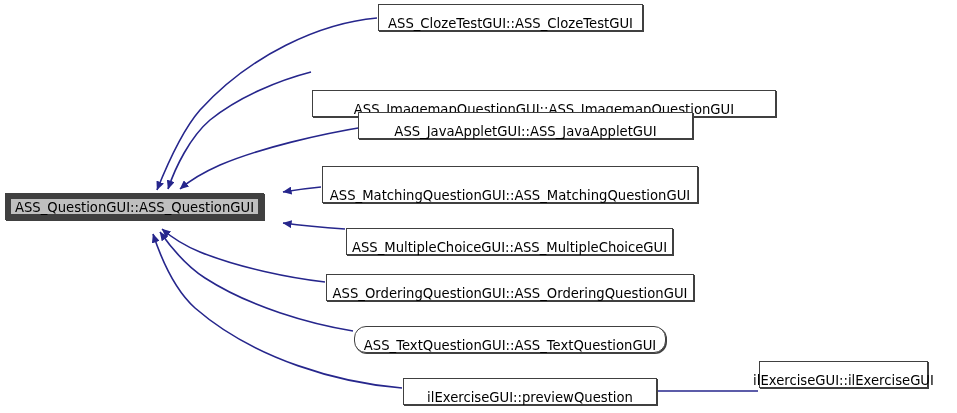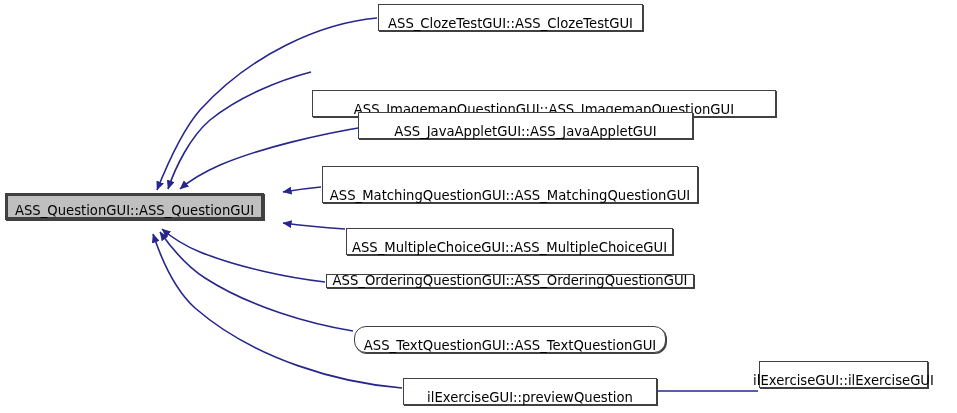--- a/index.html
+++ b/index.html
@@ -29,21 +29,21 @@
     display: flex;
     align-items: flex-end;
     justify-content: center;
     background: #ffffff;
     border: 1px solid #404040;
     box-shadow: 1px 1px 0 0 #404040;
     white-space: nowrap;
   }
   .node.focus {
     background: #bfbfbf;
-    border: 3px solid #404040;
+    border: 6px solid #404040;
   }
   .node .label {
     font-size: 13.2px;
     color: #000000;
     letter-spacing: 0px;
     line-height: 1;
     padding: 0 9px;
   }
 </style>
 </head>
@@ -88,21 +88,21 @@
   </div>
 
   <div class="node" style="left:322px; top:166px; width:376px; height:37px;">
     <span class="label">ASS_MatchingQuestionGUI::ASS_MatchingQuestionGUI</span>
   </div>
 
   <div class="node" style="left:346px; top:228px; width:327px; height:27px;">
     <span class="label">ASS_MultipleChoiceGUI::ASS_MultipleChoiceGUI</span>
   </div>
 
-  <div class="node" style="left:326px; top:274px; width:368px; height:14px;">
+  <div class="node" style="left:326px; top:274px; width:368px; height:27px;">
     <span class="label">ASS_OrderingQuestionGUI::ASS_OrderingQuestionGUI</span>
   </div>
 
   <div class="node" style="left:354px; top:326px; width:312px; height:27px;border-radius:12px;">
     <span class="label">ASS_TextQuestionGUI::ASS_TextQuestionGUI</span>
   </div>
 
   <div class="node" style="left:403px; top:378px; width:254px; height:27px;">
     <span class="label">ilExerciseGUI::previewQuestion</span>
   </div>

